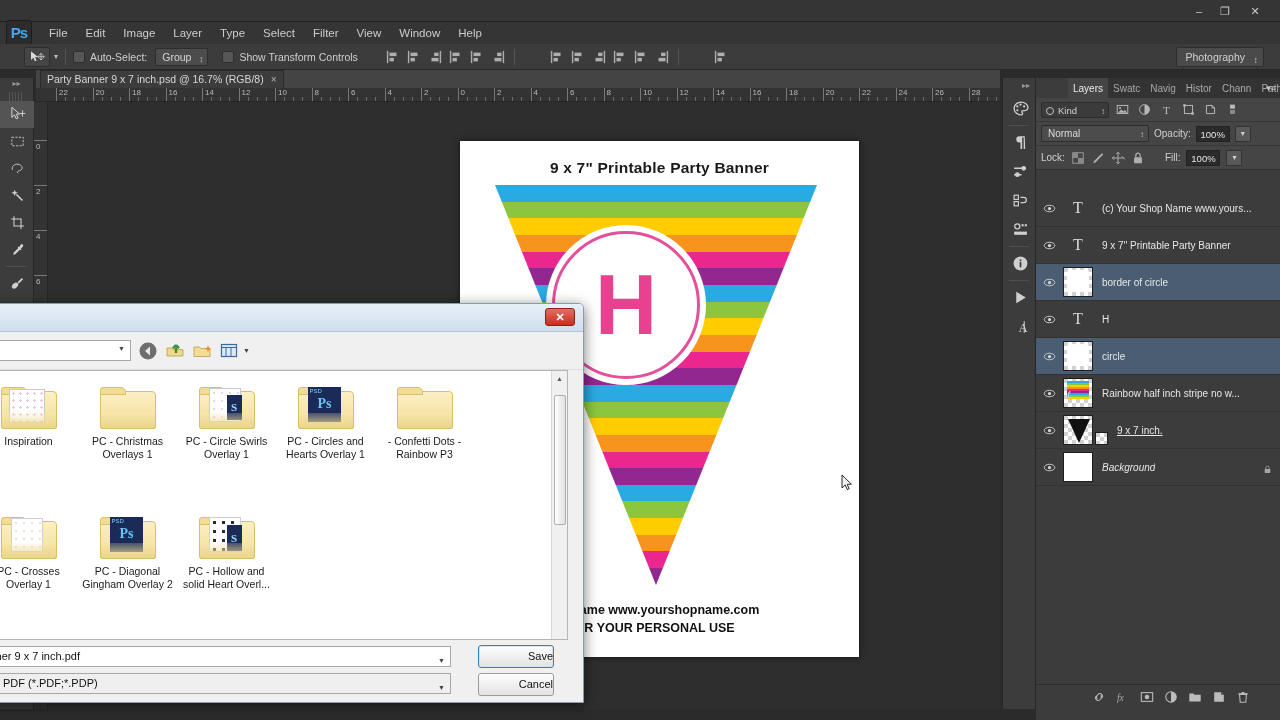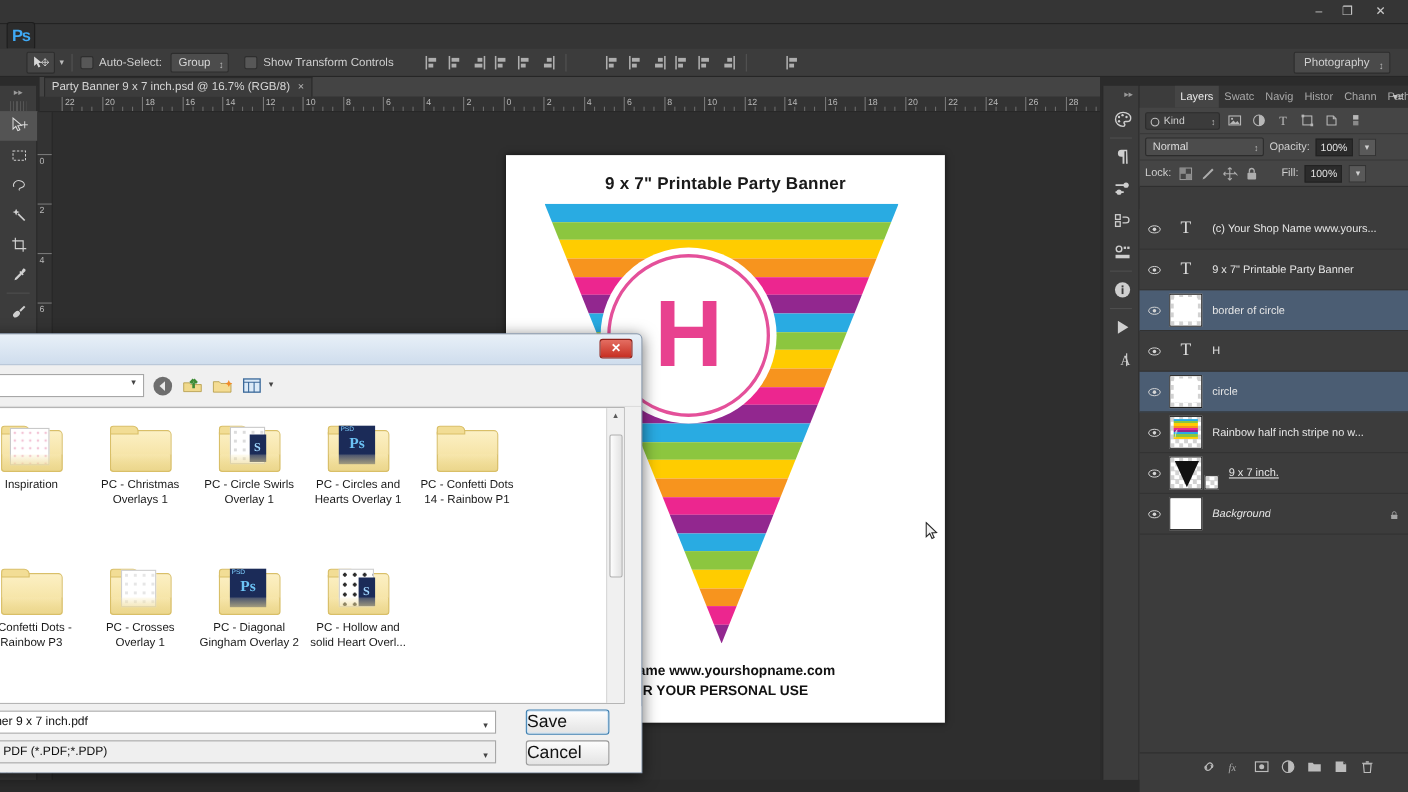--- a/index.html
+++ b/index.html
@@ -178,22 +178,22 @@
              background:linear-gradient(90deg,#fdfdfd,#e2e2e2); border:1px solid #b0b0b0; border-radius:2px; }
   .dlg-foot{ position:absolute; left:0; top:338px; width:606px; height:62px; background:#f0f0f0; }
   .fnrow{ position:absolute; left:-10px; top:4px; display:flex; align-items:center; }
   .fnbox{ width:482px; height:21px; background:#fff; border:1px solid #a7a7a7; color:#111;
           font-size:11px; line-height:19px; padding-left:6px; position:relative; }
   .fnbox::after{ content:"\25BC"; position:absolute; right:5px; top:4px; font-size:7px; color:#444; }
   .ftrow{ position:absolute; left:-10px; top:31px; display:flex; align-items:center; }
   .ftbox{ width:482px; height:21px; background:#efefef; border:1px solid #a7a7a7; color:#111;
           font-size:11px; line-height:19px; padding-left:6px; position:relative; }
   .ftbox::after{ content:"\25BC"; position:absolute; right:5px; top:4px; font-size:7px; color:#444; }
-  .dbtn{ position:absolute; width:76px; height:23px; border-radius:3px; font-size:16px; color:#111;
-         text-align:left; line-height:21px; background:linear-gradient(#fdfdfd,#e3e3e3);
+  .dbtn{ position:absolute; width:76px; height:23px; border-radius:3px; font-size:11px; color:#111;
+         text-align:right; line-height:21px; background:linear-gradient(#fdfdfd,#e3e3e3);
          border:1px solid #9a9a9a; }
   .dbtn.save{ left:499px; top:3px; border-color:#3c7fb1; box-shadow:0 0 0 1px #cfe4f5 inset; }
   .dbtn.cancel{ left:499px; top:31px; }
   .optlbl{ position:absolute; left:-10px; top:57px; font-size:10.5px; color:#222; }
 
   
   .lb{ position:absolute; left:0; background:#000; width:1280px; }
 </style>
 </head>
 <body>
@@ -201,20 +201,32 @@
 <div id="app">
 
   <div class="titlebar">
     <div class="tb-min">–</div>
     <div class="tb-max">❐</div>
     <div class="tb-close">✕</div>
   </div>
 
   <div class="menubar"></div>
   <div class="ps-logo">Ps</div>
+  <div class="menu-items" id="menu-items">
+      <div class="menu-item">File</div>
+      <div class="menu-item">Edit</div>
+      <div class="menu-item">Image</div>
+      <div class="menu-item">Layer</div>
+      <div class="menu-item">Type</div>
+      <div class="menu-item">Select</div>
+      <div class="menu-item">Filter</div>
+      <div class="menu-item">View</div>
+      <div class="menu-item">Window</div>
+      <div class="menu-item">Help</div>
+    </div>
 
   <div class="optbar">
     <div class="opt-tool">
       <svg viewBox="0 0 24 24" style="width:16px;height:16px;position:absolute;left:4px;top:2px;">
         <path d="M3 2 L3 15 L6.5 11.8 L9 17 L11.5 15.8 L9 10.8 L13.5 10.5 Z" fill="#d8d8d8"></path>
         <path d="M18 5v10M13 10h10M18 5l-2.2 2.4M18 5l2.2 2.4M18 15l-2.2-2.4M18 15l2.2-2.4M13 10l2.4-2.2M13 10l2.4 2.2M23 10l-2.4-2.2M23 10l-2.4 2.2" stroke="#d8d8d8" stroke-width="1.1" fill="none"></path>
       </svg>
     </div>
     <span class="opt-arrow">▾</span>
     <div class="vsep"></div>
@@ -960,28 +972,20 @@
               <div style="position:absolute;left:2px;top:30px;width:56px;height:16px;background:linear-gradient(rgba(252,240,196,.2),rgba(235,214,140,.95));border:1px solid #d9bf68;border-top:none;border-radius:0 0 3px 3px"></div>
             </div>
             <div class="flabel">PC - Circles and Hearts Overlay 1</div>
           </div>
           <div class="fitem">
             <div class="ficon">
               <div style="position:absolute;left:2px;top:8px;width:56px;height:38px;background:linear-gradient(#fcf0c4,#f2dd95);border:1px solid #d9bf68;border-radius:2px 4px 3px 3px"></div>
               <div style="position:absolute;left:2px;top:4px;width:26px;height:8px;background:#f2dd95;border:1px solid #d9bf68;border-radius:3px 5px 0 0"></div>
               <div style="position:absolute;left:2px;top:30px;width:56px;height:16px;background:linear-gradient(rgba(252,240,196,.2),rgba(235,214,140,.95));border:1px solid #d9bf68;border-top:none;border-radius:0 0 3px 3px"></div>
             </div>
-            <div class="flabel">PC - Confetti Dots 14 - Rainbow P1</div>
-          </div>
-          <div class="fitem">
-            <div class="ficon">
-              <div style="position:absolute;left:2px;top:8px;width:56px;height:38px;background:linear-gradient(#fcf0c4,#f2dd95);border:1px solid #d9bf68;border-radius:2px 4px 3px 3px"></div>
-              <div style="position:absolute;left:2px;top:4px;width:26px;height:8px;background:#f2dd95;border:1px solid #d9bf68;border-radius:3px 5px 0 0"></div>
-              <div style="position:absolute;left:2px;top:30px;width:56px;height:16px;background:linear-gradient(rgba(252,240,196,.2),rgba(235,214,140,.95));border:1px solid #d9bf68;border-top:none;border-radius:0 0 3px 3px"></div>
-            </div>
             <div class="flabel">- Confetti Dots  - Rainbow P3</div>
           </div>
           <div class="fitem">
             <div class="ficon">
               <div style="position:absolute;left:2px;top:8px;width:56px;height:38px;background:linear-gradient(#fcf0c4,#f2dd95);border:1px solid #d9bf68;border-radius:2px 4px 3px 3px"></div>
               <div style="position:absolute;left:2px;top:4px;width:26px;height:8px;background:#f2dd95;border:1px solid #d9bf68;border-radius:3px 5px 0 0"></div>
               <div style="position:absolute;left:12px;top:5px;width:32px;height:34px;background:#fff;border:1px solid #cfcfcf;background-image:radial-gradient(#e6e6e6 1.5px,transparent 1.6px);background-size:8px 8px"></div>
               <div style="position:absolute;left:2px;top:30px;width:56px;height:16px;background:linear-gradient(rgba(252,240,196,.2),rgba(235,214,140,.95));border:1px solid #d9bf68;border-top:none;border-radius:0 0 3px 3px"></div>
             </div>
             <div class="flabel">PC - Crosses Overlay 1</div>

